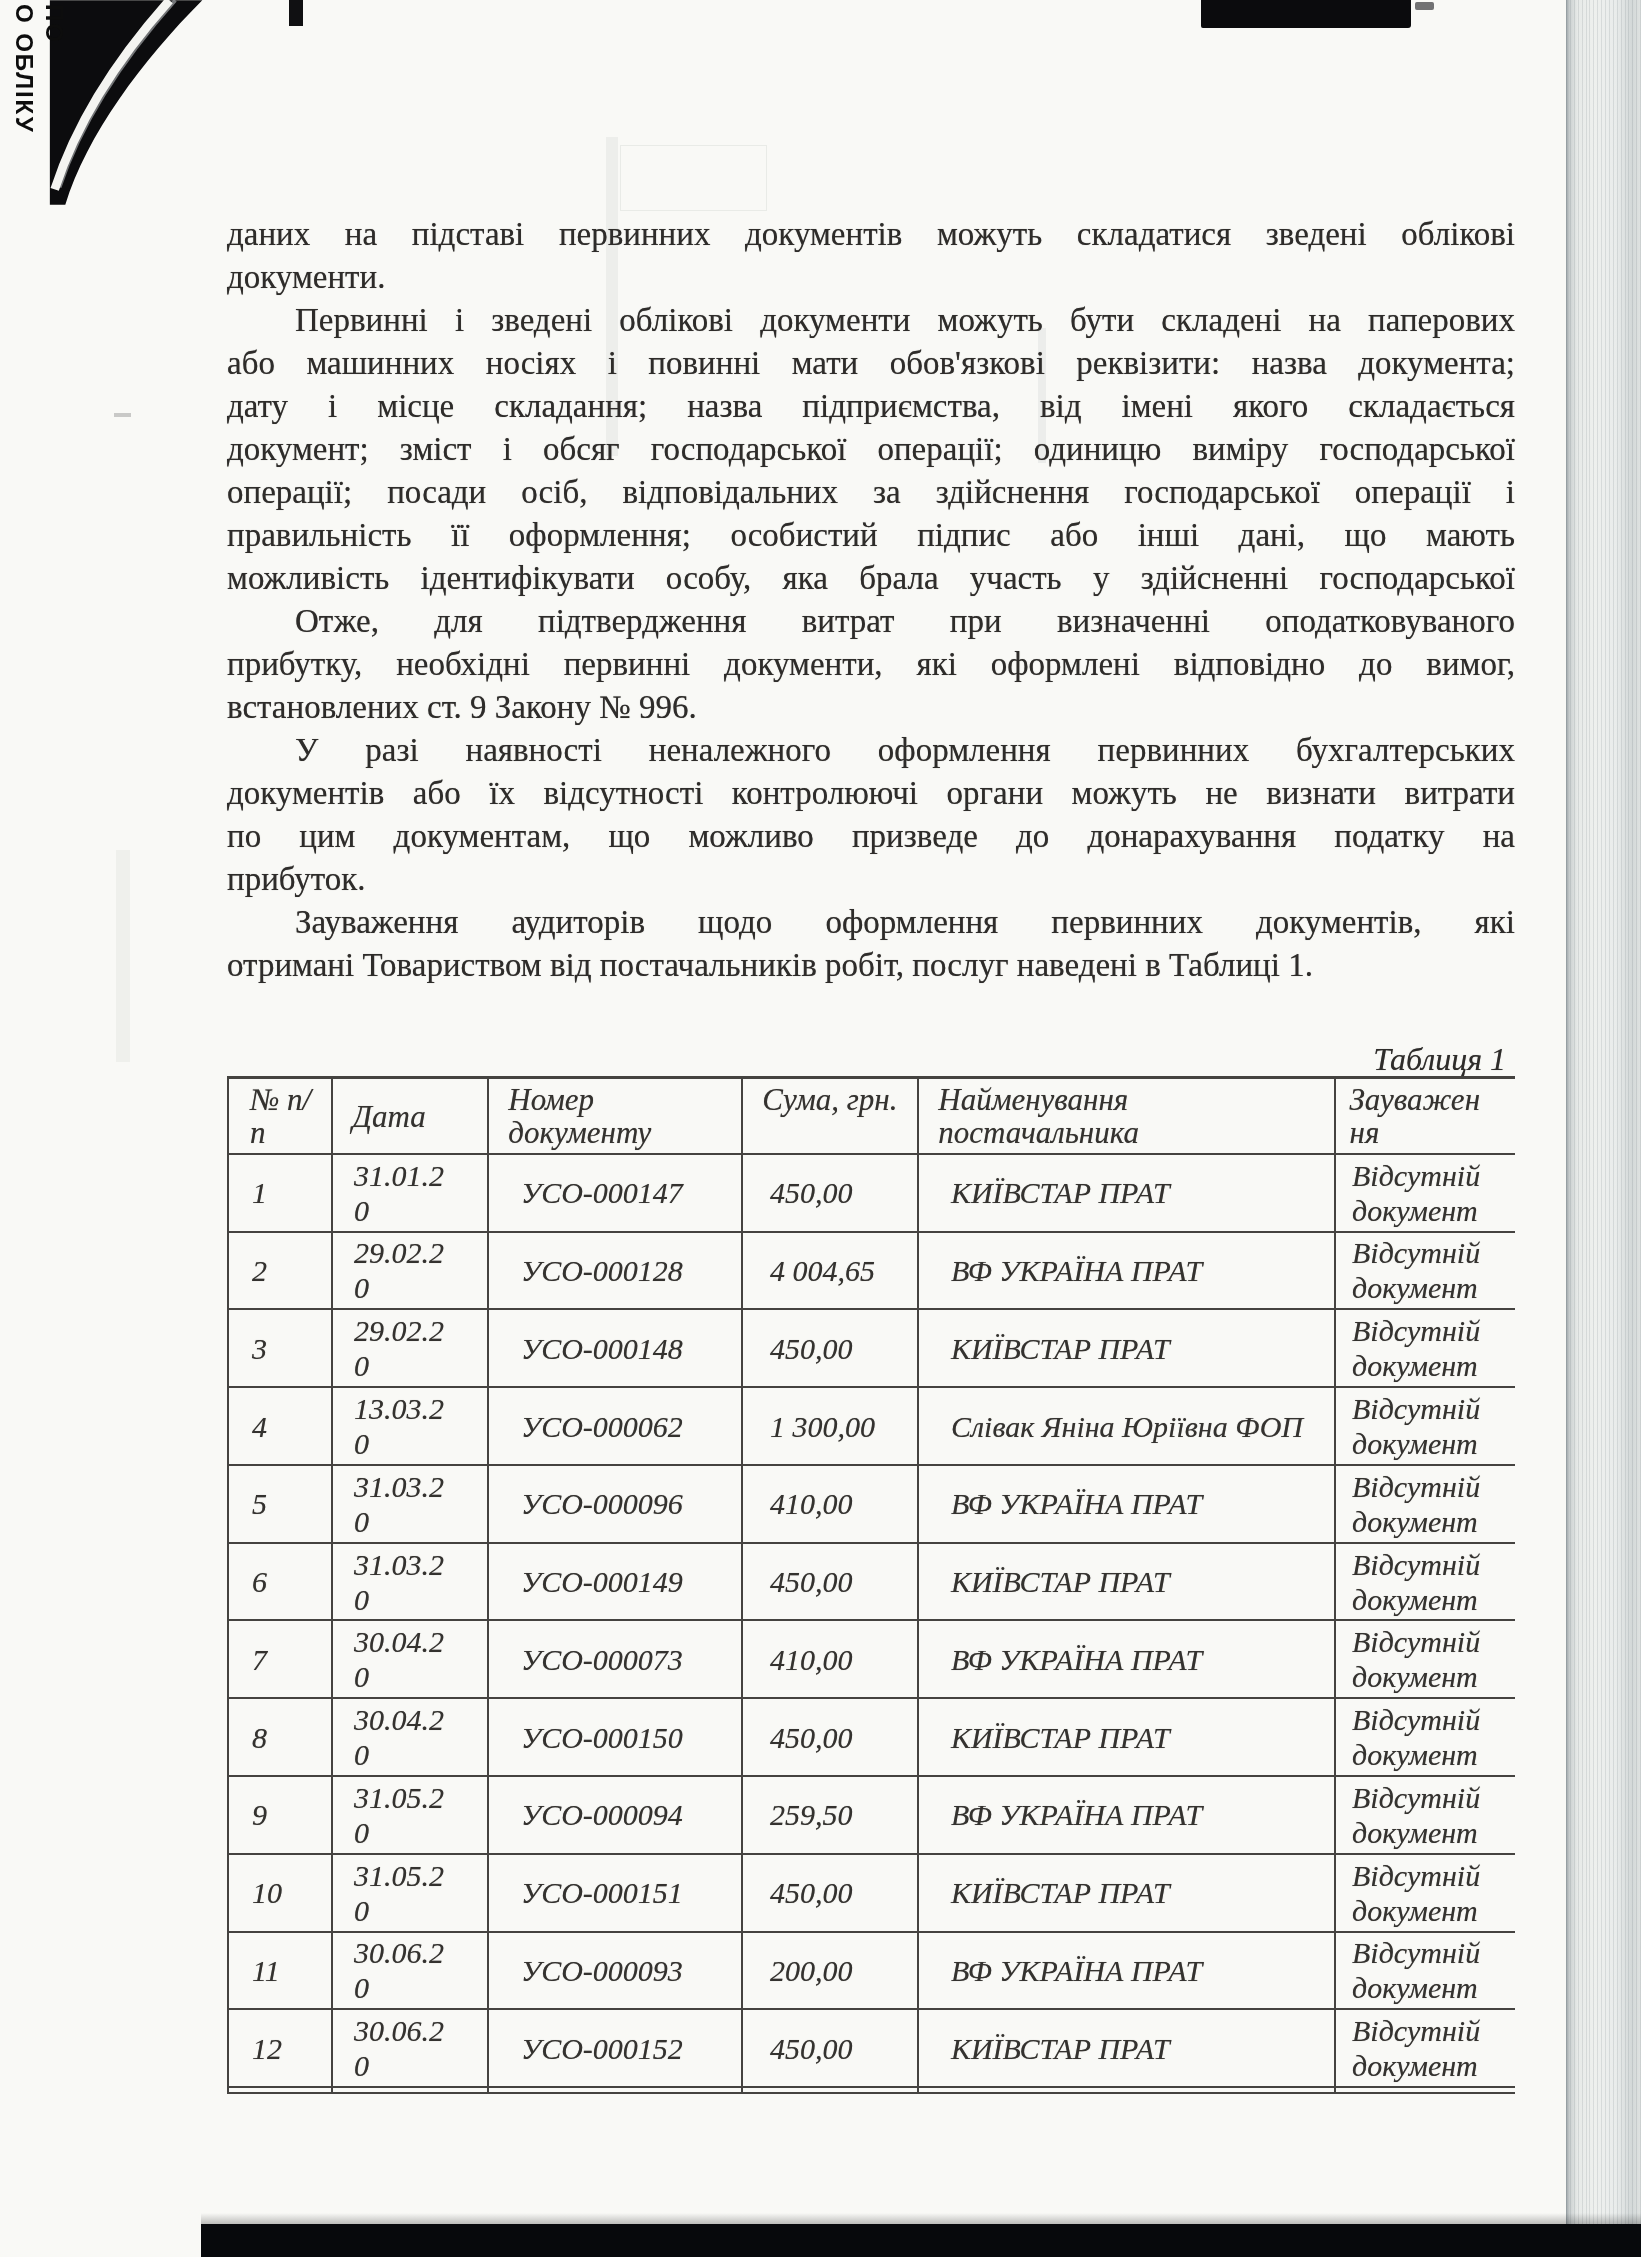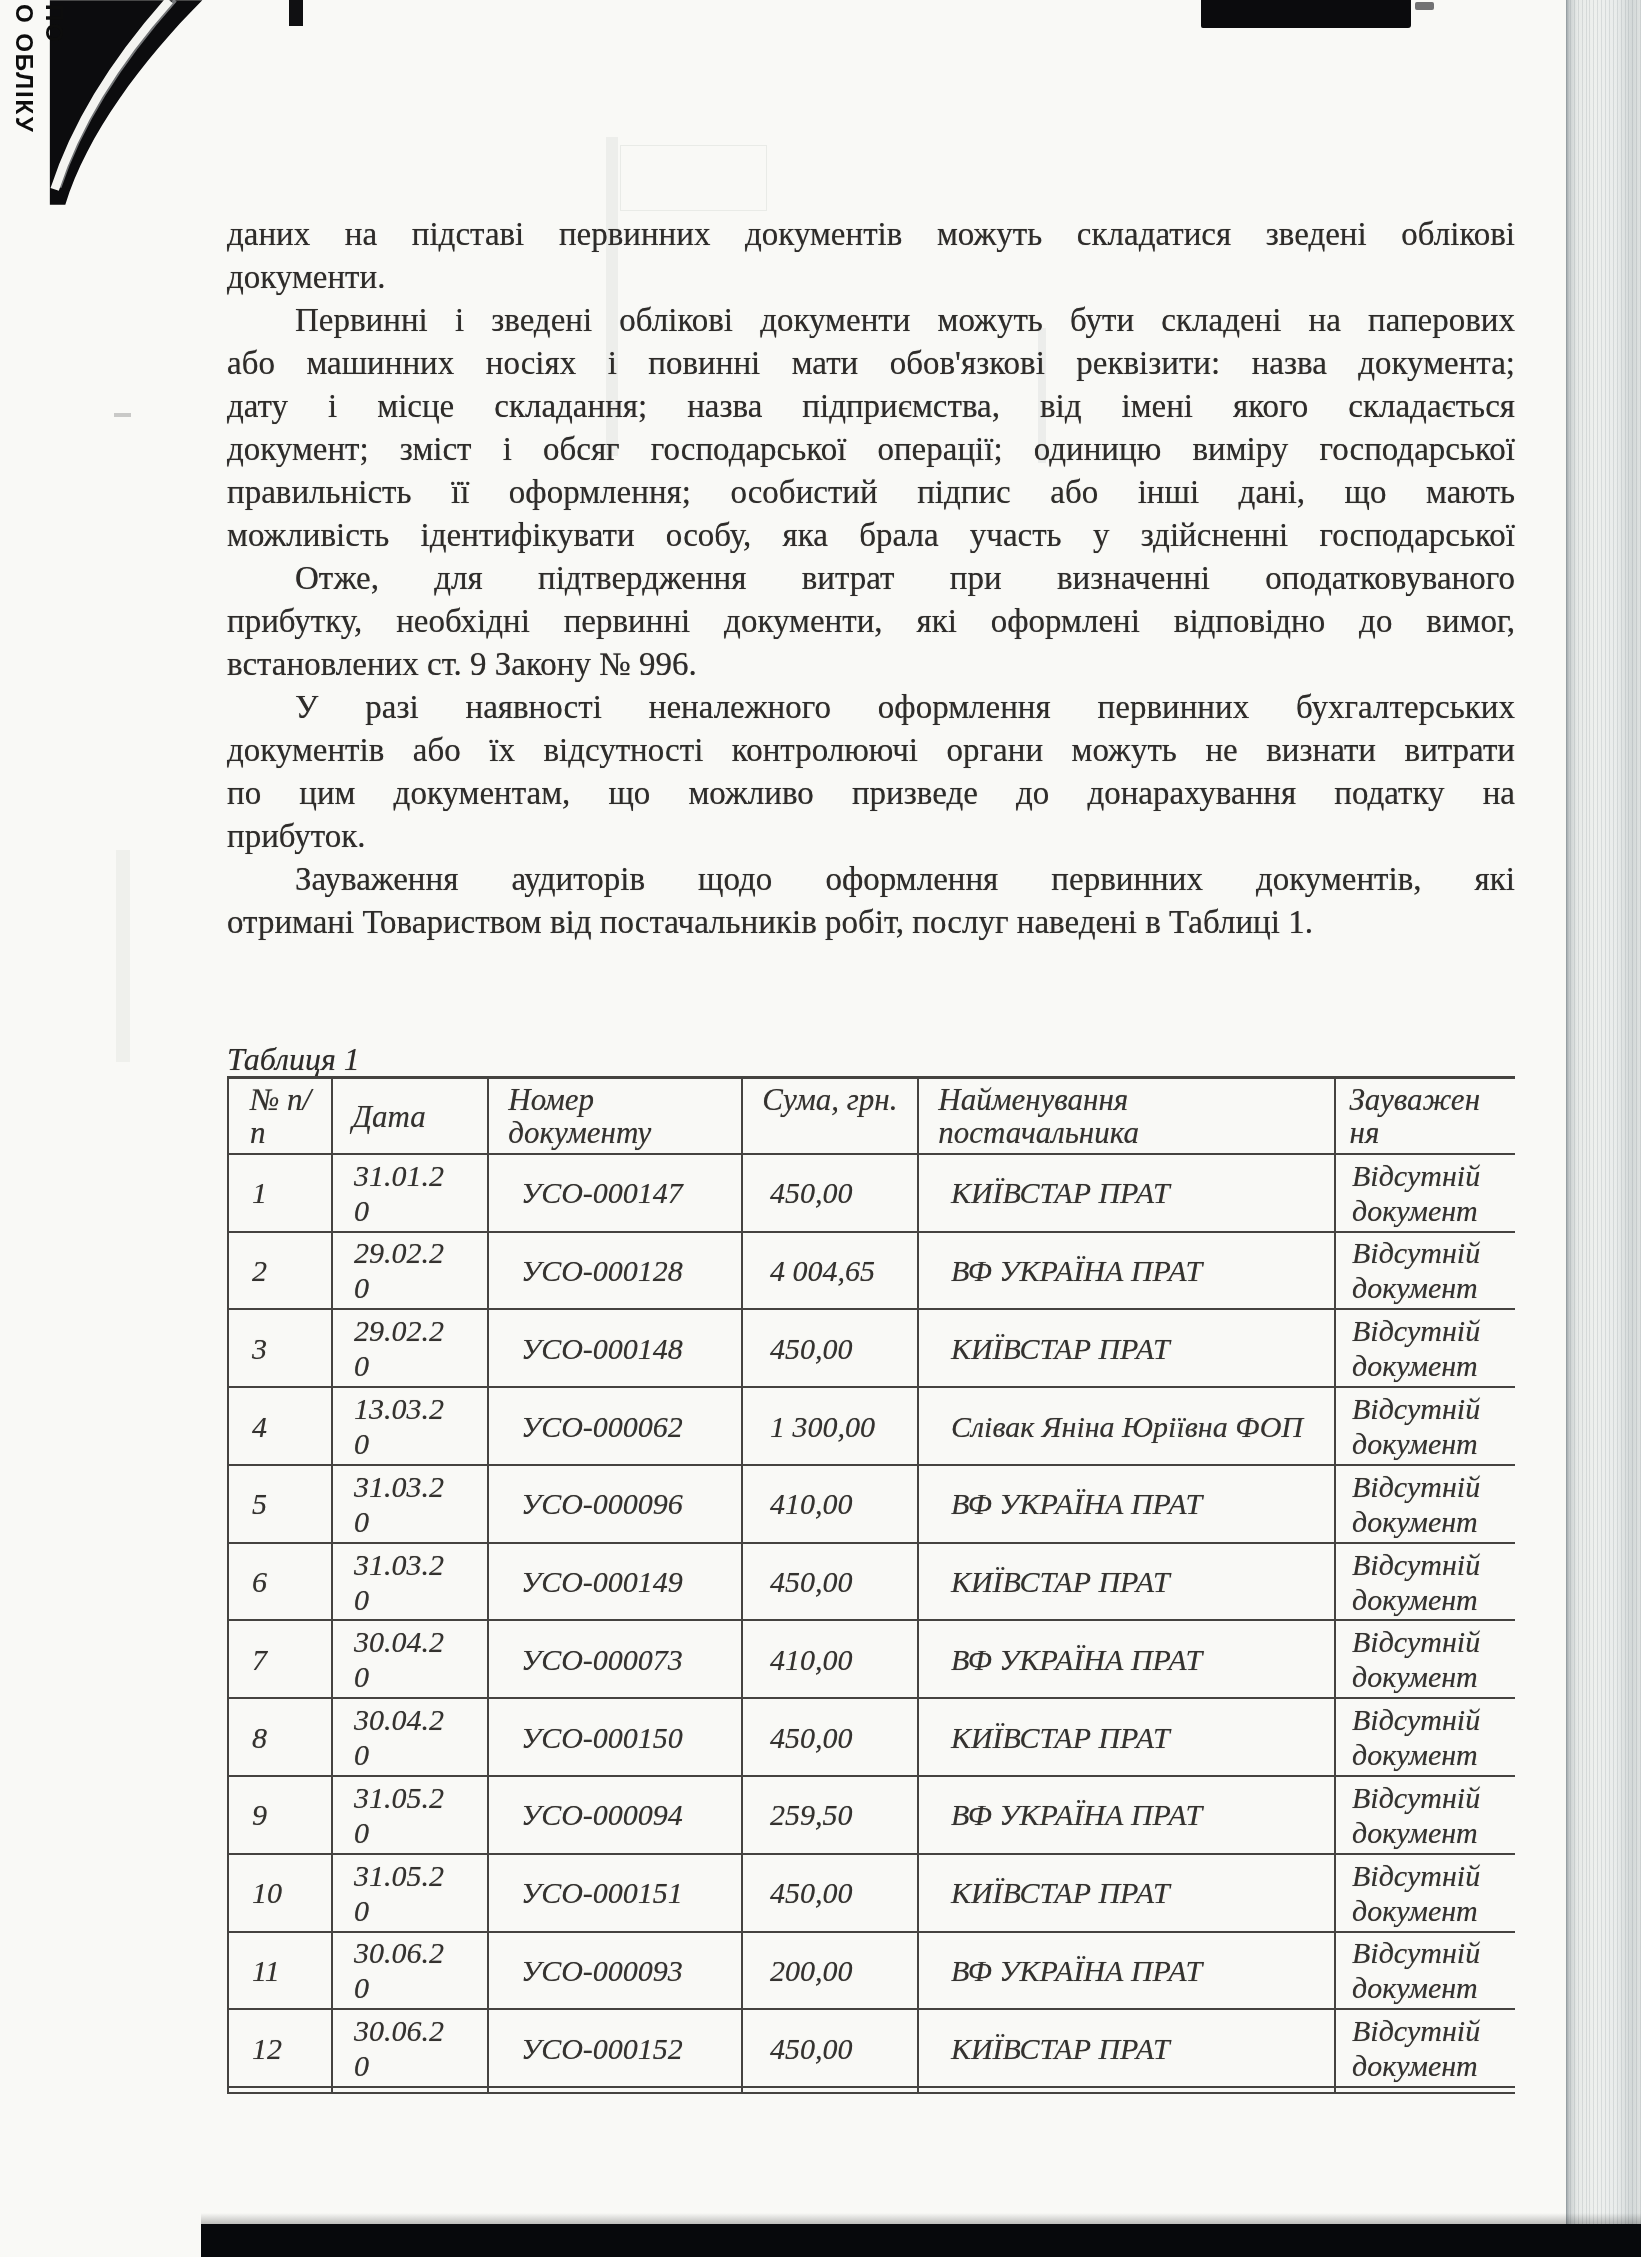--- a/index.html
+++ b/index.html
@@ -48,21 +48,21 @@
     position:absolute;left:227px;top:213px;width:1288px;
     font-size:33px;line-height:43px;
     text-shadow:0 0 0.7px rgba(46,44,42,.65);
   }
   .line{width:100%;}
   .line.just{text-align:justify;text-align-last:justify;}
   .line.ind{text-indent:68px;}
   
   .table-caption{
     position:absolute;left:227px;top:1041px;width:1279px;
-    text-align:left;font-size:32px;font-style:italic;
+    text-align:right;font-size:32px;font-style:italic;
     text-shadow:0 0 0.7px rgba(46,44,42,.6);
   }
   .table-wrap{
     position:absolute;left:227px;top:1076px;width:1288px;height:1016px;
     overflow:hidden;border-bottom:2.9px solid #454340;
   }
   table.doc-table{
     width:1288px;table-layout:fixed;border-collapse:collapse;
     border:2.9px solid #454340;border-top-width:3.9px;
     font-style:italic;color:#34322f;
@@ -118,20 +118,21 @@
   <div class="bleed b4"></div>
   <div class="bleed b5"></div>
 
   <div class="body-text">
       <div class="line just">даних на підставі первинних документів можуть складатися зведені облікові</div>
       <div class="line">документи.</div>
       <div class="line just ind">Первинні і зведені облікові документи можуть бути складені на паперових</div>
       <div class="line just">або машинних носіях і повинні мати обов'язкові реквізити: назва документа;</div>
       <div class="line just">дату і місце складання; назва підприємства, від імені якого складається</div>
       <div class="line just">документ; зміст і обсяг господарської операції; одиницю виміру господарської</div>
+      <div class="line just">операції; посади осіб, відповідальних за здійснення господарської операції і</div>
       <div class="line just">правильність її оформлення; особистий підпис або інші дані, що мають</div>
       <div class="line just">можливість ідентифікувати особу, яка брала участь у здійсненні господарської</div>
       <div class="line just ind">Отже, для підтвердження витрат при визначенні оподатковуваного</div>
       <div class="line just">прибутку, необхідні первинні документи, які оформлені відповідно до вимог,</div>
       <div class="line">встановлених ст. 9 Закону № 996.</div>
       <div class="line just ind">У разі наявності неналежного оформлення первинних бухгалтерських</div>
       <div class="line just">документів або їх відсутності контролюючі органи можуть не визнати витрати</div>
       <div class="line just">по цим документам, що можливо призведе до донарахування податку на</div>
       <div class="line">прибуток.</div>
       <div class="line just ind">Зауваження аудиторів щодо оформлення первинних документів, які</div>

